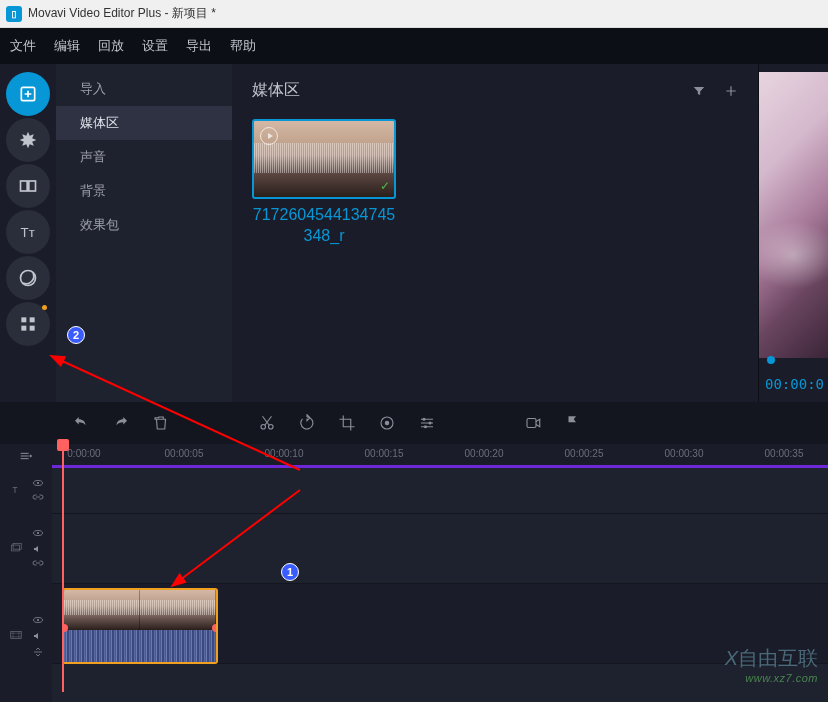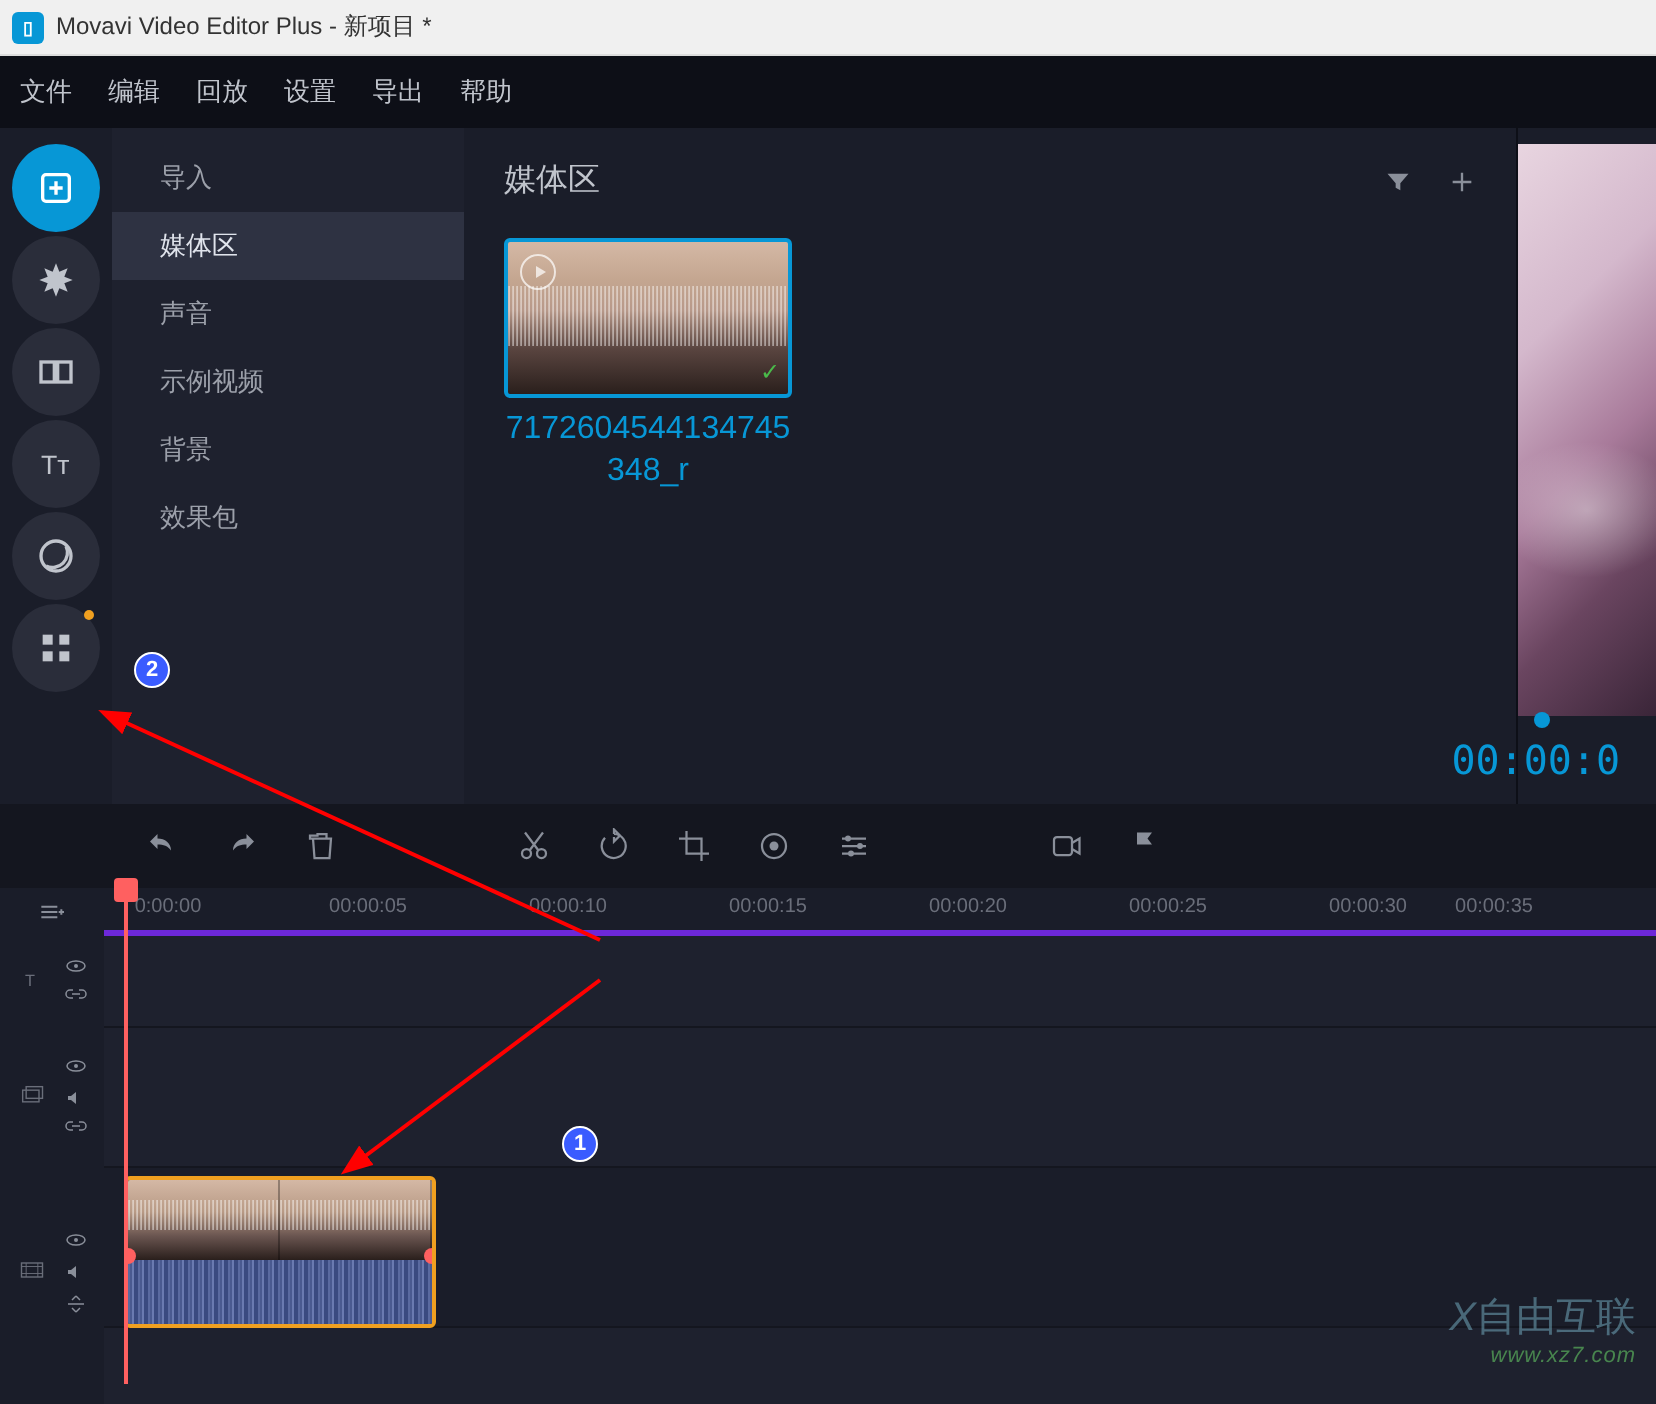--- a/index.html
+++ b/index.html
@@ -217,23 +217,23 @@
       bottom: 38px;
       left: 8px;
       width: 8px;
       height: 8px;
       background: #0797d6;
       border-radius: 50%;
     }
     .preview-time {
       position: absolute;
       bottom: 10px;
-      right: 18px;
+      right: 4px;
       color: #0797d6;
-      font-size: 20px;
+      font-size: 14px;
       font-family: monospace;
     }
     
     
     .tl-toolbar {
       height: 42px;
       background: #14161f;
       display: flex;
       align-items: center;
       padding: 0 18px 0 72px;
@@ -477,21 +477,20 @@
           <rect x="4" y="14" width="6" height="6" fill="#c0c4cc"></rect>
           <rect x="14" y="14" width="6" height="6" fill="#c0c4cc"></rect>
         </svg>
     </div>
   </div>
 
   <div class="sidebar">
     <div class="sidebar-item">导入</div>
     <div class="sidebar-item selected">媒体区</div>
     <div class="sidebar-item">声音</div>
-    <div class="sidebar-item">示例视频</div>
     <div class="sidebar-item">背景</div>
     <div class="sidebar-item">效果包</div>
   </div>
 
   <div class="media-panel">
     <div class="media-header">
       <span class="media-title">媒体区</span>
       <div class="media-actions">
         <svg viewBox="0 0 24 24">
             <path d="M3 5h18l-7 8v6l-4-2v-4z"></path>
@@ -640,21 +639,21 @@
   <div class="tl-right">
     <div class="playhead"></div>
     <div class="tl-ruler">
       <span class="tl-tick" style="left:32px">0:00:00</span>
       <span class="tl-tick" style="left:132px">00:00:05</span>
       <span class="tl-tick" style="left:232px">00:00:10</span>
       <span class="tl-tick" style="left:332px">00:00:15</span>
       <span class="tl-tick" style="left:432px">00:00:20</span>
       <span class="tl-tick" style="left:532px">00:00:25</span>
       <span class="tl-tick" style="left:632px">00:00:30</span>
-      <span class="tl-tick" style="left:695px">00:00:35</span>
+      <span class="tl-tick" style="left:732px">00:00:35</span>
     </div>
     <div class="tl-tracks">
       <div class="tl-track first"></div>
       <div class="tl-track"></div>
       <div class="tl-track vid">
         <div class="clip">
           <div class="clip-vid">
             <div class="clip-frame"></div>
             <div class="clip-frame"></div>
           </div>

